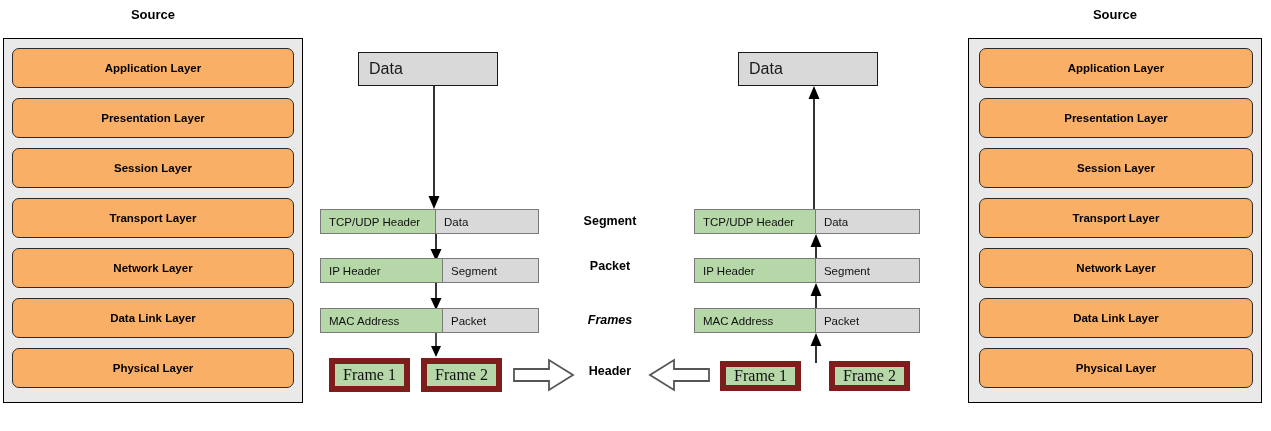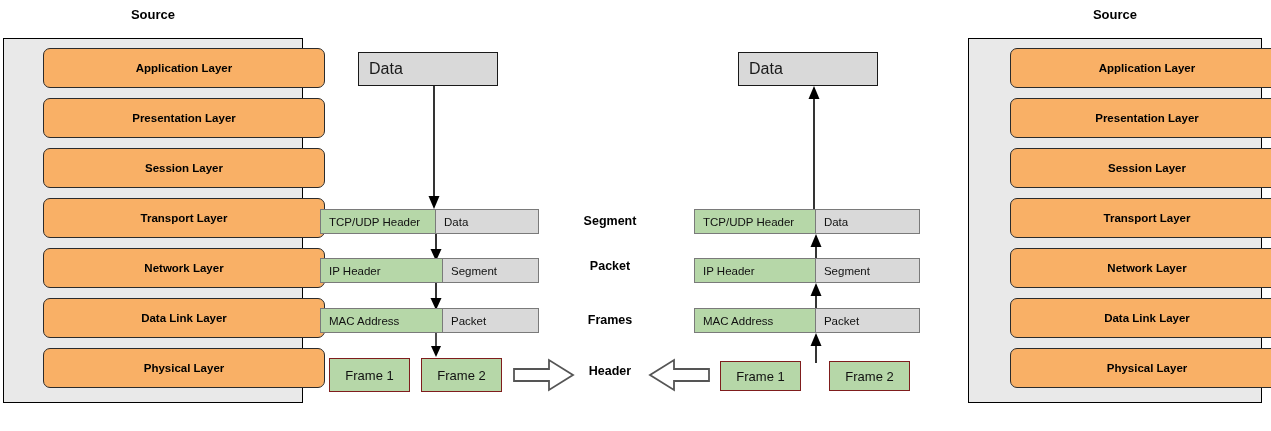--- a/index.html
+++ b/index.html
@@ -21,21 +21,20 @@
     background:#e9e9e9;
     border:1.5px solid #000;
   }
   .layer-box{
     background:#f9b066;
     border:1px solid #2b2b2b;
     border-radius:7px;
     display:flex;align-items:center;justify-content:center;
     font-size:11.5px;font-weight:bold;color:#000;
     white-space:nowrap;
-    margin-left:31px;
   }
 
   
   .data-box{
     background:#d9d9d9;
     border:1.6px solid #1a1a1a;
     display:flex;align-items:center;
     padding-left:10px;
     font-size:16px;color:#1a1a1a;
     white-space:nowrap;
@@ -56,24 +55,25 @@
   .pdu-pay{
     background:#d9d9d9;
     display:flex;align-items:center;
     padding-left:8px;
     font-size:11.5px;color:#111;
     white-space:nowrap;
     box-sizing:border-box;
   }
   .frame-box{
     background:#b6d7a8;
-    border:1px solid #7f1d1d;
+    border:6px solid #7f1d1d;
     display:flex;align-items:center;justify-content:center;
-    font-size:13px;color:#111;
-    white-space:nowrap;
+    font-size:16px;color:#111;
+    white-space:nowrap;
+    font-family:Liberation Serif, serif;
   }
   .pdu-label{
     font-size:12.5px;font-weight:bold;color:#000;
     white-space:nowrap;text-align:center;
   }
   svg{display:block;overflow:visible;}
 </style>
 </head>
 <body>
 
@@ -164,21 +164,21 @@
 <svg class="abs" style="left:513px;top:358px;" width="62" height="34" viewBox="0 0 62 34">
   <polygon points="1,11 36,11 36,2 60,17 36,32 36,23 1,23" fill="#ffffff" stroke="#555555" stroke-width="1.8" stroke-linejoin="miter"></polygon>
 </svg>
 
 <div class="abs pdu-label" style="left:555px;top:214px;width:110px;">
   <span>Segment</span>
 </div>
 <div class="abs pdu-label" style="left:555px;top:259px;width:110px;">
   <span>Packet</span>
 </div>
-<div class="abs pdu-label" style="left:555px;top:313px;width:110px;">
+<div class="abs pdu-label" style="left:555px;top:313px;width:110px;font-style:italic;">
   <span>Frames</span>
 </div>
 <div class="abs pdu-label" style="left:555px;top:364px;width:110px;">
   <span>Header</span>
 </div>
 
 <svg class="abs" style="left:648px;top:358px;" width="62" height="34" viewBox="0 0 62 34">
   <polygon points="61,11 26,11 26,2 2,17 26,32 26,23 61,23" fill="#ffffff" stroke="#555555" stroke-width="1.8" stroke-linejoin="miter"></polygon>
 </svg>
 

